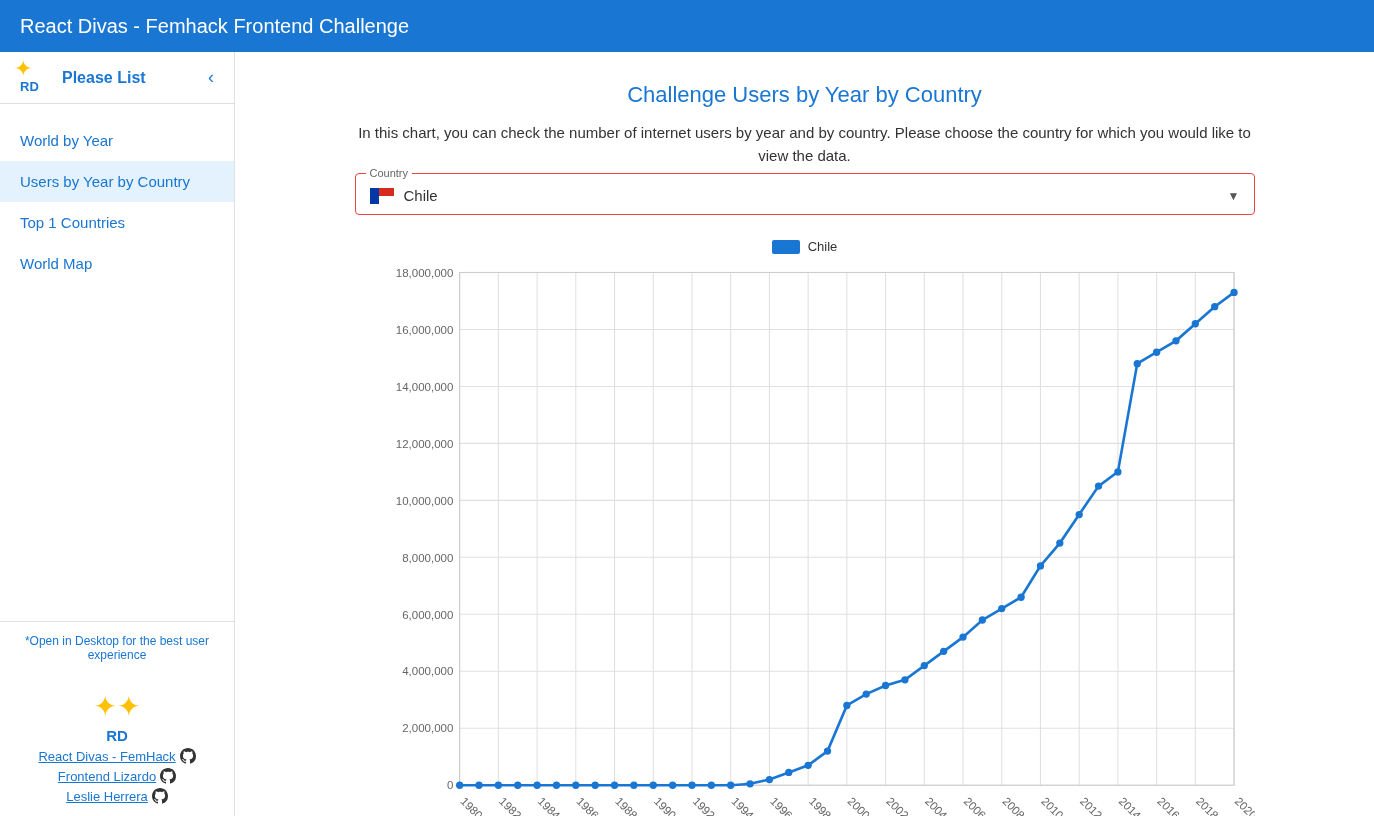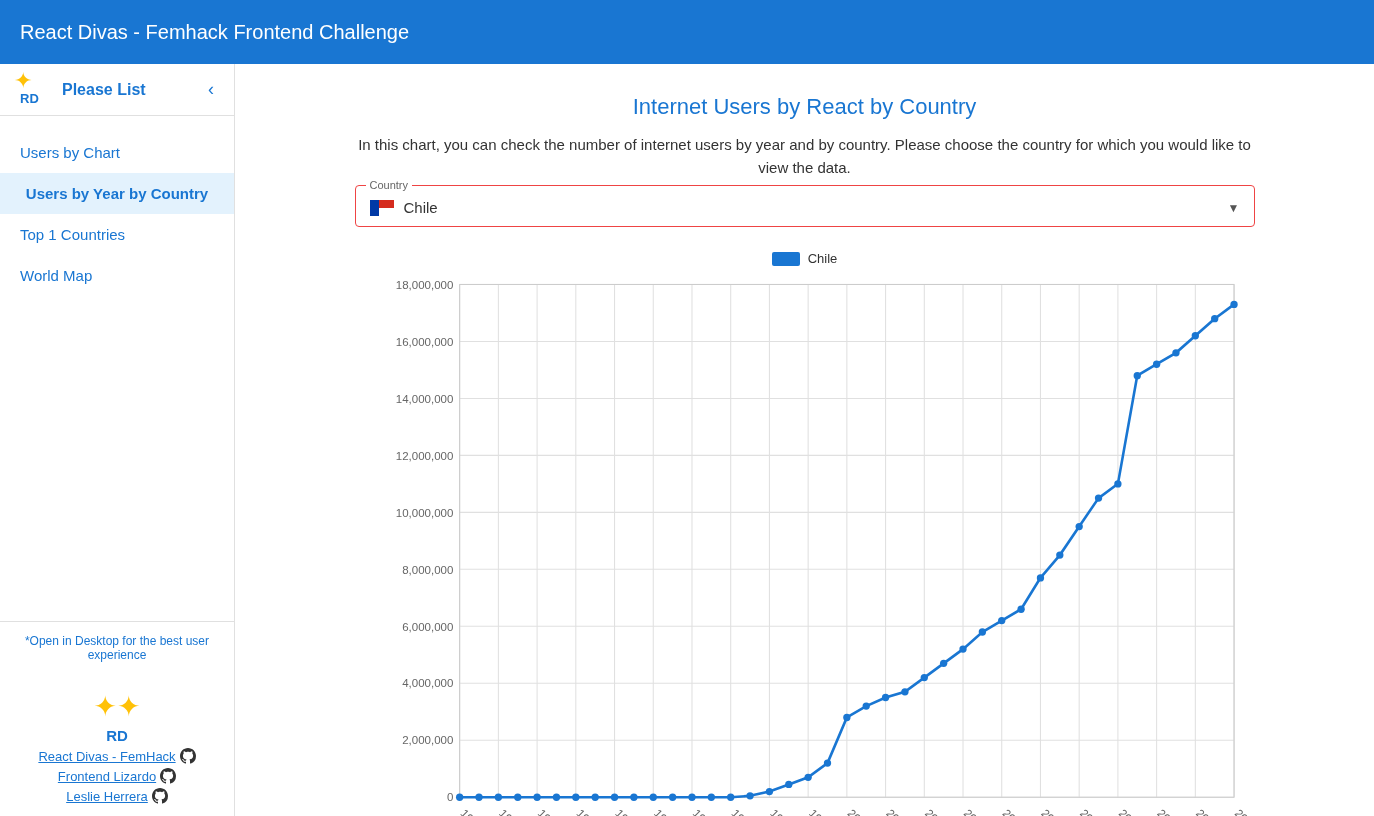--- a/index.html
+++ b/index.html
@@ -3,21 +3,21 @@
   <meta charset="utf-8">
   <style>
     * { margin: 0; padding: 0; box-sizing: border-box; }
     body { font-family: Arial, sans-serif; background: #fff; display: flex; flex-direction: column; height: 100vh; overflow: hidden; }
 
     
     #header {
       background: #1976D2;
       color: white;
       padding: 0 20px;
-      height: 64px;
+      height: 52px;
       display: flex;
       align-items: center;
       flex-shrink: 0;
     }
     #header .app-title {
       font-size: 20px;
       font-weight: 500;
       color: white;
     }
 
@@ -86,22 +86,21 @@
     .nav-item {
       display: block;
       padding: 12px 20px;
       color: #1976D2;
       text-decoration: none;
       font-size: 15px;
       cursor: pointer;
     }
     .nav-item.active {
       background: #e3f2fd;
-      font-weight: 700;
-      text-align: center;
+      font-weight: 400;
     }
 
     
     #sidebar-footer {
       border-top: 1px solid #e0e0e0;
       padding: 12px 16px;
       text-align: center;
     }
     .open-desktop-text {
       font-size: 12px;
@@ -258,21 +257,21 @@
   <div id="sidebar">
     <div id="sidebar-top">
       <div class="rd-logo">
         <span class="rd-logo-stars">✦</span>
         <span class="rd-logo-text">RD</span>
       </div>
       <span id="sidebar-title">Please List</span>
       <button class="collapse-btn">‹</button>
     </div>
     <nav class="nav-items">
-      <a class="nav-item">Users by Chart</a>
+      <a class="nav-item">World by Year</a>
       <a class="nav-item active">Users by Year by Country</a>
       <a class="nav-item">Top 1 Countries</a>
       <a class="nav-item">World Map</a>
     </nav>
     <div id="sidebar-footer">
       <div class="open-desktop-text">*Open in Desktop for the best user experience</div>
       <div class="footer-logo">
         <div style="color:#FFC107;font-size:28px;">✦✦</div>
         <div class="footer-logo-rd">RD</div>
         <div class="footer-link">
@@ -291,21 +290,21 @@
           <span>Leslie Herrera</span>
           <svg class="github-icon" viewBox="0 0 16 16" fill="#333">
               <path d="M8 0C3.58 0 0 3.58 0 8c0 3.54 2.29 6.53 5.47 7.59.4.07.55-.17.55-.38 0-.19-.01-.82-.01-1.49-2.01.37-2.53-.49-2.69-.94-.09-.23-.48-.94-.82-1.13-.28-.15-.68-.52-.01-.53.63-.01 1.08.58 1.23.82.72 1.21 1.87.87 2.33.66.07-.52.28-.87.51-1.07-1.78-.2-3.64-.89-3.64-3.95 0-.87.31-1.59.82-2.15-.08-.2-.36-1.02.08-2.12 0 0 .67-.21 2.2.82.64-.18 1.32-.27 2-.27.68 0 1.36.09 2 .27 1.53-1.04 2.2-.82 2.2-.82.44 1.1.16 1.92.08 2.12.51.56.82 1.27.82 2.15 0 3.07-1.87 3.75-3.65 3.95.29.25.54.73.54 1.48 0 1.07-.01 1.93-.01 2.2 0 .21.15.46.55.38A8.013 8.013 0 0016 8c0-4.42-3.58-8-8-8z"></path>
             </svg>
         </div>
       </div>
     </div>
   </div>
 
   <div id="main">
-    <h2 class="chart-page-title">Internet Users by React by Country</h2>
+    <h2 class="chart-page-title">Challenge Users by Year by Country</h2>
     <p class="chart-description">In this chart, you can check the number of internet users by year and by country. Please choose the country for which you would like to view the data.</p>
 
     <div class="country-selector-wrapper">
       <fieldset class="selector-fieldset">
         <legend class="selector-legend">Country</legend>
         <div class="selector-inner">
           <span class="country-flag chile-flag"></span>
           <span class="country-name">Chile</span>
           <span class="dropdown-arrow">▼</span>
         </div>

